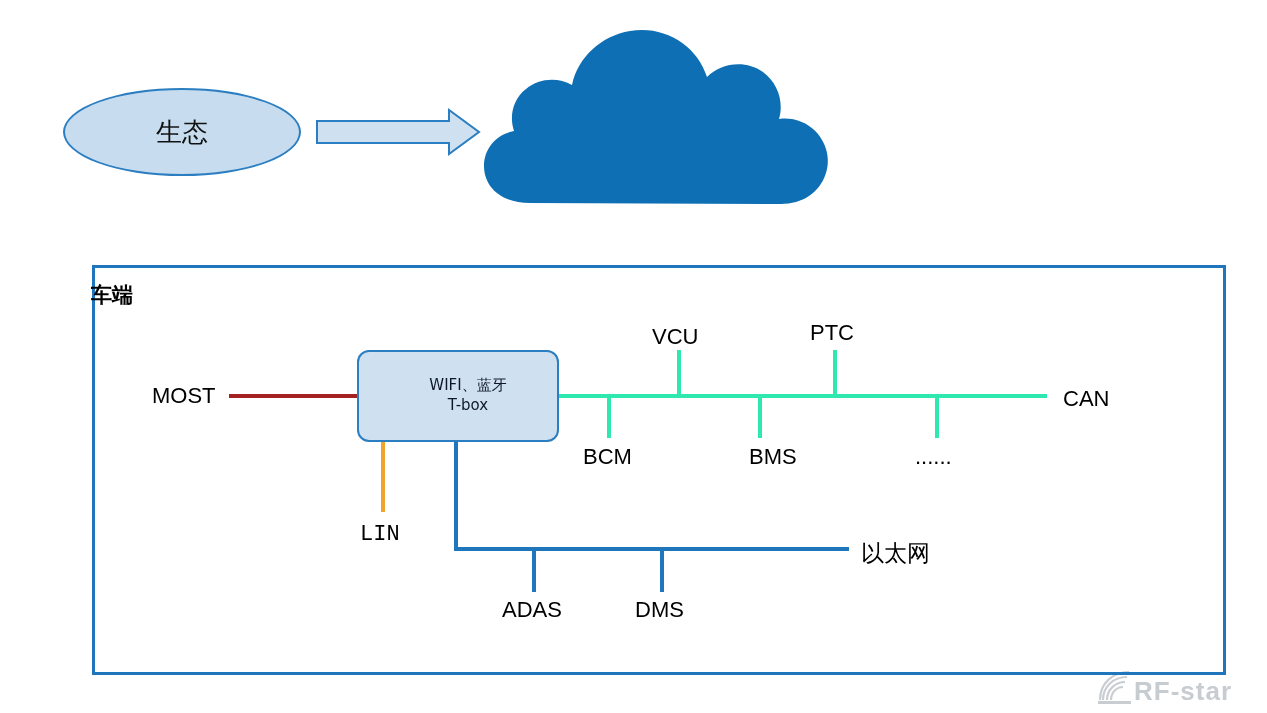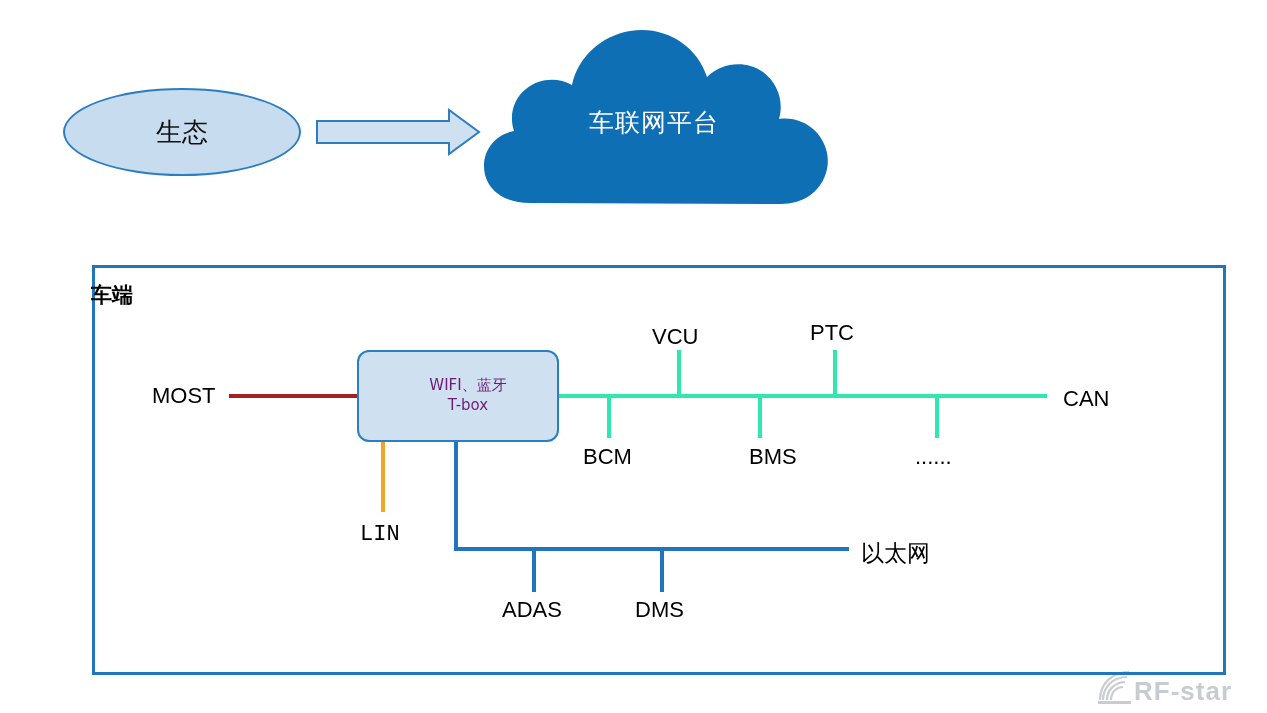--- a/index.html
+++ b/index.html
@@ -122,21 +122,21 @@
     border-radius: 12px;
     box-sizing: border-box;
     display: flex;
     flex-direction: column;
     align-items: center;
     justify-content: center;
     line-height: 1.32;
   }
   .tbox-line {
     font-size: 15px;
-    color: #701a75;
+    color: #0f172a;
     font-family: "DejaVu Sans", sans-serif;
     margin-left: 20px;
   }
 
   
   .node-label { font-size: 22px; }
   .bus-label  { font-size: 22px; }
   .bus-label-cn { font-size: 23px; font-family: "DejaVu Sans", sans-serif; }
 </style>
 </head>
@@ -198,23 +198,20 @@
     </g>
   </svg>
 
   <div class="layer">
 
     <div class="ellipse-wrap">
       <div class="ellipse-shape"></div>
       <div class="ellipse-text">生态</div>
     </div>
 
-    <div class="cloud-wrap">
-      <div class="cloud-text">车联网平台</div>
-    </div>
 
     <div class="vehicle-box"></div>
     <div class="lbl vehicle-title">车端</div>
 
     <div class="tbox">
       <div class="tbox-line">WIFI、蓝牙</div>
       <div class="tbox-line">T-box</div>
     </div>
 
     <div class="lbl bus-label" style="left:152px; top:383px;">MOST</div>

